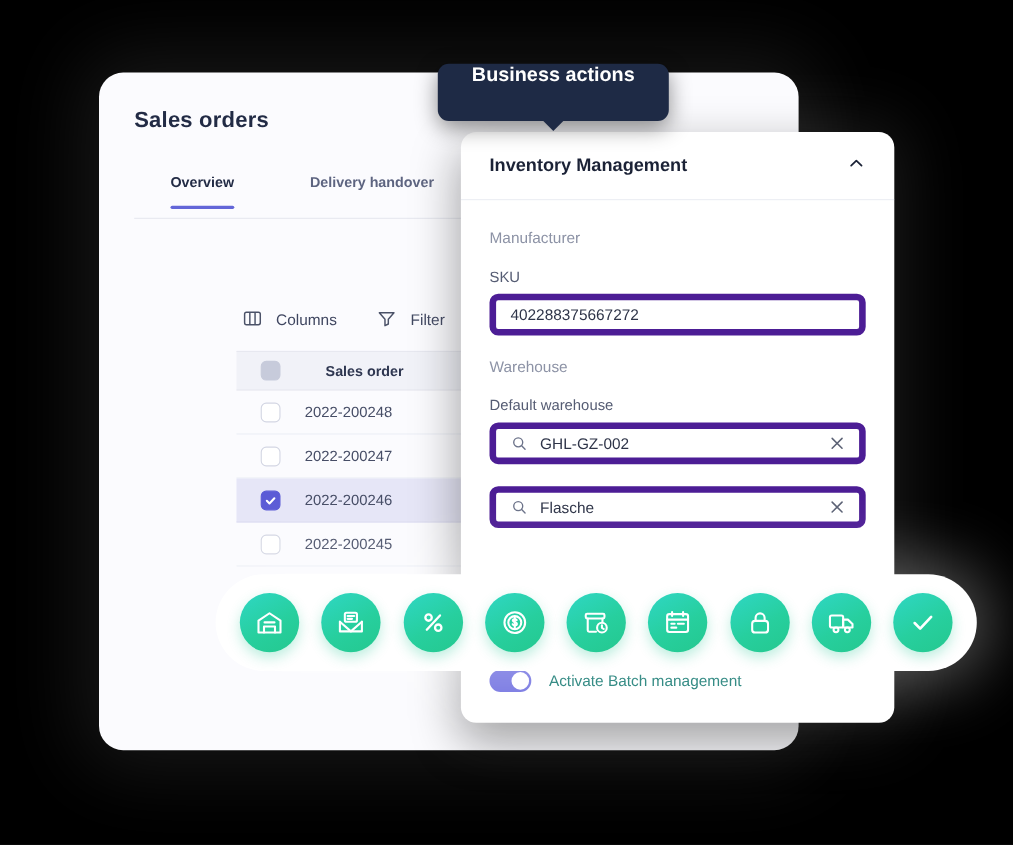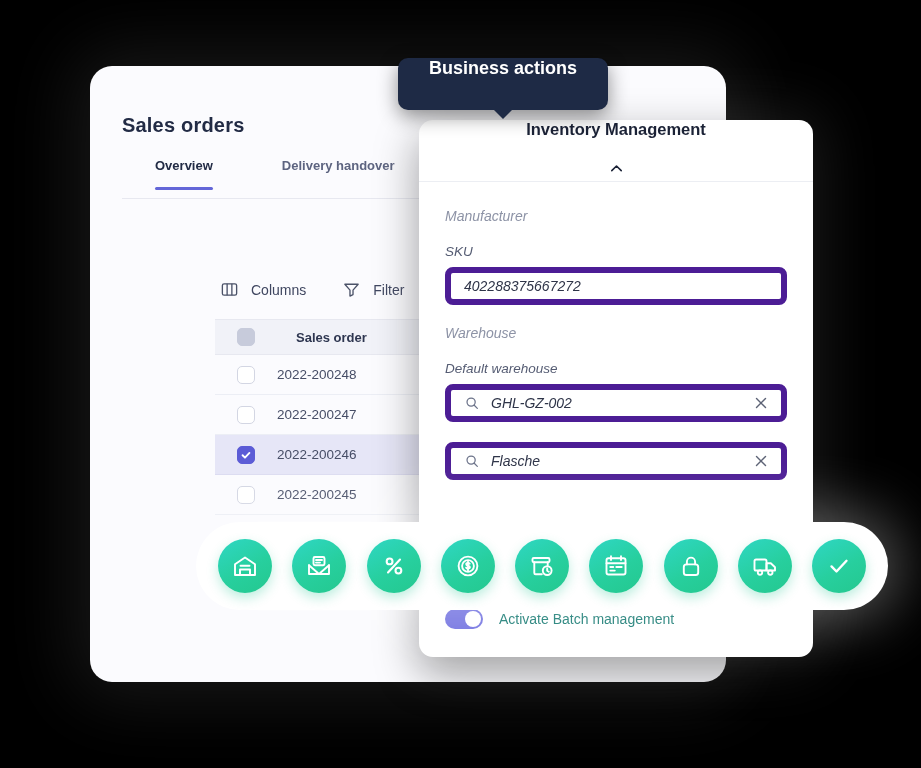--- a/index.html
+++ b/index.html
@@ -14,21 +14,21 @@
   
   .sales-card {
     position: absolute; left: 90px; top: 66px;
     width: 636px; height: 616px;
     background: #fbfbfe;
     border-radius: 22px;
     box-shadow: 0 0 70px 18px rgba(255,255,255,0.09);
     overflow: hidden;
   }
   .sales-title {
-    position: absolute; left: 32px; top: 48px;
+    position: absolute; left: 32px; top: 32px;
     font-size: 20px; font-weight: 700; color: #222b45;
     letter-spacing: .2px;
   }
   .tabs {
     position: absolute; left: 32px; top: 92px; right: 0;
     display: flex; gap: 36px; align-items: flex-end;
   }
   .tab {
     font-size: 13px; font-weight: 700; color: #5d6480;
     padding-bottom: 17px; position: relative; white-space: nowrap; margin-left: 33px;
@@ -104,25 +104,25 @@
   
   .inv-panel {
     position: absolute; left: 419px; top: 120px;
     width: 394px; height: 537px;
     background: #ffffff; border-radius: 14px;
     box-shadow: 0 0 60px 10px rgba(255,255,255,.10), 0 16px 44px rgba(0,0,0,.40);
     z-index: 20; overflow: hidden;
   }
   .inv-head {
     height: 62px; display: flex; align-items: center;
-    padding: 0 26px; border-bottom: 1px solid #eceef3; flex-direction: column;
+    padding: 0 26px; border-bottom: 1px solid #eceef3;
   }
   .inv-head h2 { font-size: 16.5px; font-weight: 700; color: #1b2236; flex: 1; }
   .chev { color: #1b2236; display:block; }
-  .inv-body { padding: 26px 26px 0 26px; font-style: italic; }
+  .inv-body { padding: 26px 26px 0 26px; }
   .sec-label { font-size: 14px; color: #8d93a6; margin-bottom: 20px; }
   .field-label { font-size: 13.5px; color: #555c73; margin-bottom: 8px; }
   .inp {
     height: 38px; border: 6px solid #4c1d95; border-radius: 8px;
     display: flex; align-items: center; padding: 0 13px;
     font-size: 14px; color: #2e3448; background: #fff;
     margin-bottom: 20px;
   }
   .inp .val { flex: 1; }
   .inp .lead { margin-right: 11px; display:flex; color:#6b7289; }

